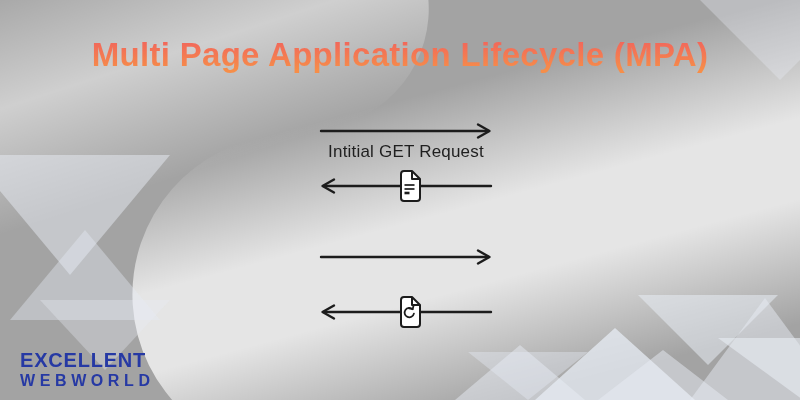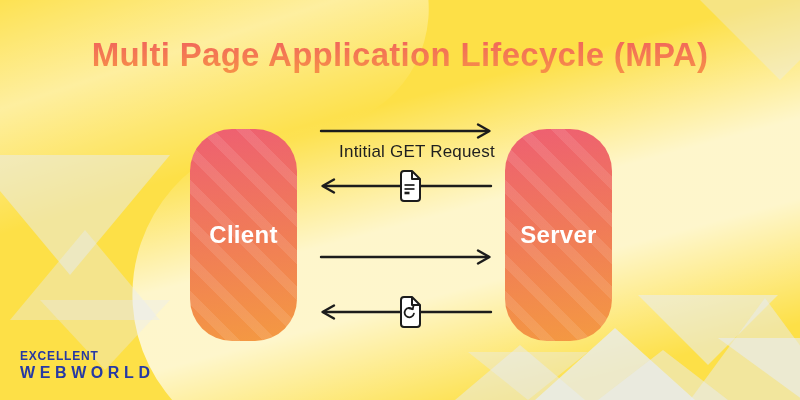--- a/index.html
+++ b/index.html
@@ -1,18 +1,18 @@
 <!DOCTYPE html>
 <html><head>
 <meta charset="utf-8">
 <style>
   html,body{margin:0;padding:0;background:#ffffff;}
   .stage{
     position:relative;width:800px;height:400px;overflow:hidden;
-    background:#fde047;
+    background:#a3a3a3;
     font-family:"Liberation Sans", sans-serif;
   }
   
   .swoosh{
     position:absolute;left:120px;top:40px;width:1050px;height:320px;
     background:linear-gradient(to bottom, rgba(255,255,255,0) 0%, rgba(255,255,255,.9) 38%, rgba(255,255,255,.9) 62%, rgba(255,255,255,0) 100%);
     transform:rotate(-15deg);border-radius:160px;opacity:.8;pointer-events:none;
   }
   .swoosh2{
     position:absolute;left:-260px;top:-40px;width:700px;height:240px;
@@ -37,28 +37,28 @@
     background-image:
       repeating-linear-gradient(45deg, rgba(255,255,255,.10) 0 10px, rgba(255,255,255,0) 10px 26px),
       linear-gradient(170deg,#ee5f72 0%,#f07a59 48%,#f49a41 100%);
   }
   .node-client{left:190px;}
   .node-server{left:505px;}
   
   .arrow{position:absolute;left:318px;width:176px;height:18px;}
   .arrow svg{display:block;}
   .flow-label{
-    position:absolute;left:329px;width:176px;text-align:center;
+    position:absolute;left:318px;width:176px;text-align:center;
     font-size:17px;font-weight:500;color:#1f1f1f;letter-spacing:.2px;
   }
   .flow-icon{position:absolute;left:396px;width:26px;height:34px;}
   .flow-icon svg{display:block;}
   
   .logo{position:absolute;left:20px;top:350px;color:#2639a4;}
-  .logo-line1{font-size:12px;font-weight:700;letter-spacing:.8px;line-height:1;}
+  .logo-line1{font-size:20px;font-weight:700;letter-spacing:.8px;line-height:1;}
   .logo-line2{font-size:16px;font-weight:600;letter-spacing:4.6px;line-height:1;margin-top:3px;}
 </style>
 </head>
 <body>
 
 <div class="stage">
 
   <div class="swoosh"></div>
   <div class="swoosh2"></div>
   <div class="tri tri-down" style="left:-30px;top:155px;width:200px;height:120px;opacity:.5;"></div>
@@ -68,26 +68,20 @@
   <div class="tri tri-up" style="left:535px;top:328px;width:160px;height:72px;opacity:.75;"></div>
   <div class="tri tri-down" style="left:638px;top:295px;width:140px;height:70px;opacity:.55;"></div>
   <div class="tri tri-up" style="left:690px;top:298px;width:150px;height:102px;opacity:.5;"></div>
   <div class="tri tri-down" style="left:718px;top:338px;width:170px;height:62px;opacity:.6;"></div>
   <div class="tri tri-up" style="left:598px;top:350px;width:130px;height:50px;opacity:.5;"></div>
   <div class="tri tri-down" style="left:468px;top:352px;width:120px;height:48px;opacity:.4;"></div>
   <div class="tri tri-down" style="left:700px;top:0px;width:160px;height:80px;opacity:.35;"></div>
 
   <h1 class="title">Multi Page Application Lifecycle (MPA)</h1>
 
-  <div class="node node-client">
-    <span>Client</span>
-  </div>
-  <div class="node node-server">
-    <span>Server</span>
-  </div>
 
   <div class="arrow" style="top:122px;">
     <svg width="176" height="18" viewBox="0 0 176 18" fill="none" stroke="#1c1c1c" stroke-width="2.4" stroke-linecap="round" stroke-linejoin="round">
       <line x1="3" y1="9" x2="170" y2="9"></line>
       <polyline points="160 2.5 171.5 9 160 15.5"></polyline>
     </svg>
   </div>
   <div class="flow-label" style="top:142px;">Intitial GET Request</div>
 
   <div class="arrow" style="top:177px;">

